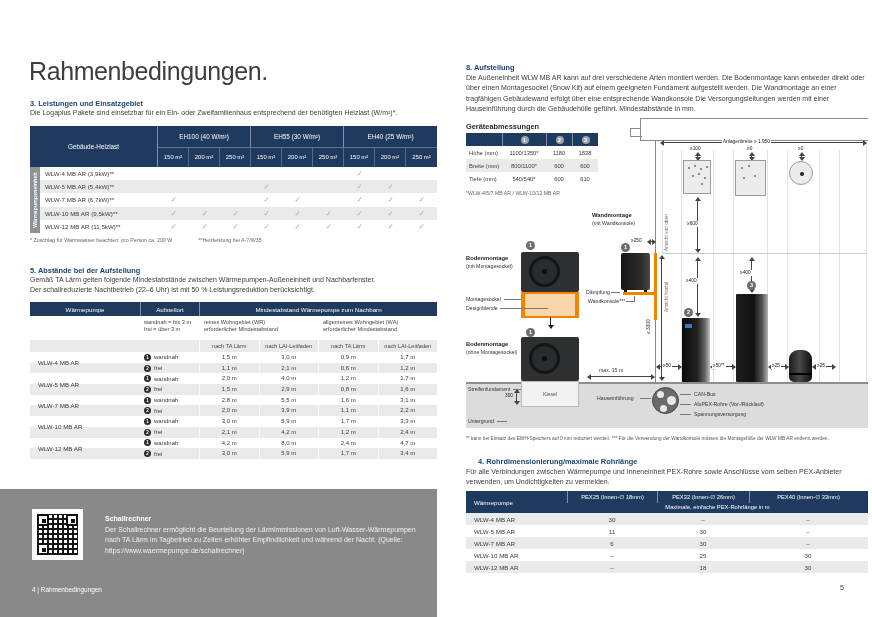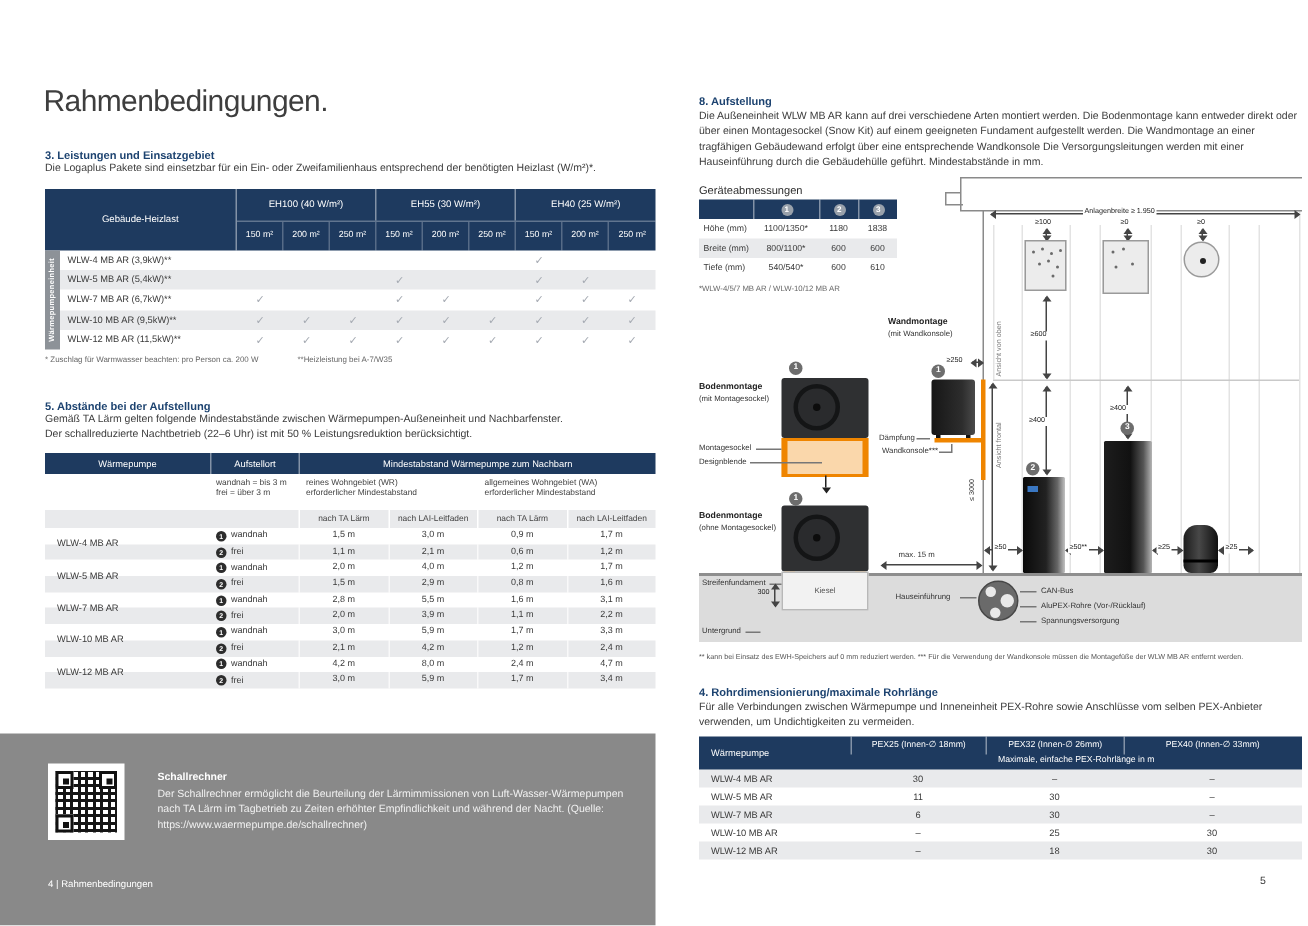--- a/index.html
+++ b/index.html
@@ -1,20 +1,20 @@
 <!DOCTYPE html>
 <html><head>
 <meta charset="utf-8">
 <style>
 *{margin:0;padding:0;box-sizing:border-box}
 html,body{width:872px;height:617px;overflow:hidden}
 body{font-family:"Liberation Sans","DejaVu Sans",sans-serif;background:#fff;color:#333}
 #canvas{position:relative;width:872px;height:617px;background:#fff}
 .abs{position:absolute}
-.title{left:29px;top:57px;font-size:20px;font-weight:400;color:#3e3e3e;letter-spacing:-.4px}
+.title{left:29px;top:57px;font-size:25px;font-weight:400;color:#3e3e3e;letter-spacing:-.4px}
 .sech{font-size:7.4px;font-weight:bold;color:#1d4370}
 .bodyt{font-size:7px;color:#3c3c3c;line-height:10.4px}
 
 .t1{left:30px;top:126px;width:407px}
 .t1hdr{display:flex;background:#1e3a5f;color:#fff}
 .t1main{width:128px;min-height:41px;display:flex;align-items:center;justify-content:center;font-size:6.4px;border-right:1px solid rgba(255,255,255,.45)}
 .t1hr{flex:1}
 .t1groups{display:flex;height:21px}
 .t1g{width:93px;display:flex;align-items:center;justify-content:center;font-size:6.4px;border-right:1px solid rgba(255,255,255,.45)}
 .t1g:last-child{border-right:none}
@@ -53,21 +53,21 @@
 .band{left:0;top:489px;width:437px;height:128px;background:#898989}
 .qr{position:absolute;left:32px;top:20px;width:51px;height:51px;background:#fff;padding:5px}
 .qrin{position:relative;width:100%;height:100%;background:repeating-linear-gradient(0deg,#151515 0 2px,transparent 2px 5px),repeating-linear-gradient(90deg,#151515 0 2px,transparent 2px 5px)}
 .qrf{position:absolute;width:12px;height:12px;border:2.5px solid #111;background:#fff}
 .qrf::after{content:"";position:absolute;left:2.5px;top:2.5px;width:4px;height:4px;background:#111}
 .sh{position:absolute;left:105px;top:26px;font-size:7px;font-weight:bold;color:#fff}
 .sb{position:absolute;left:105px;top:36px;width:318px;font-size:7px;line-height:10.3px;color:#f1f1f1}
 .bandfoot{position:absolute;left:32px;top:97px;font-size:6.4px;color:#fff}
 
 .s3b{left:466px;top:73px;width:402px}
-.gah{left:466px;top:122px;font-size:7.4px;font-weight:normal;color:#2d2d2d}
+.gah{left:466px;top:122px;font-size:7.4px;font-weight:bold;color:#2d2d2d}
 .g3{left:466px;top:133px;width:132px}
 .g3h{display:flex;background:#1e3a5f;height:13px;align-items:center}
 .g3hsp{width:36px;height:100%}
 .g3bc{display:flex;justify-content:center;align-items:center;border-left:1px solid rgba(255,255,255,.45);height:100%}
 .gbadge{width:8px;height:8px;border-radius:50%;background:#99a1ab;color:#fff;font-size:5.4px;line-height:8px;text-align:center;font-weight:bold}
 .g3row{display:flex;height:13px;align-items:center;font-size:5.8px;color:#3a3a3a}
 .g3row.alt{background:#e9eaec}
 .g3lab{width:36px;padding-left:3px}
 .g3v{width:26px;text-align:center}
 .g3v.wide{width:44px}
@@ -579,21 +579,21 @@
     </div>
   <div class="glbl" style="left:468px;top:386px">Streifenfundament</div>
   <div class="ldr" style="left:513px;top:389px;width:8px;height:1px"></div>
   <div class="dlbl" style="left:504px;top:393px;background:transparent">300</div>
   <div class="vdim" style="left:516px;top:390px;height:14px"></div>
   <div class="glbl" style="left:468px;top:418px">Untergrund</div>
   <div class="ldr" style="left:497px;top:421px;width:10px;height:1px"></div>
 
   <div class="abs dfn">** kann bei Einsatz des EWH-Speichers auf 0 mm reduziert werden. *** Für die Verwendung der Wandkonsole müssen die Montagefüße der WLW MB AR entfernt werden.</div>
 
-  <div class="abs sech" style="left:466px;top:457px">4. Rohrdimensionierung/maximale Rohrlänge</div>
+  <div class="abs sech" style="left:478px;top:457px">4. Rohrdimensionierung/maximale Rohrlänge</div>
   <div class="abs s4b">Für alle Verbindungen zwischen Wärmepumpe und Inneneinheit PEX-Rohre sowie Anschlüsse vom selben PEX-Anbieter verwenden, um Undichtigkeiten zu vermeiden.</div>
 
   <div class="abs t4">
     <div class="t4h">
       <div class="t4hp">Wärmepumpe</div>
       <div class="t4cols">
           <div class="t4hc" style="width: 90px;">PEX25 (Innen-∅ 18mm)</div>
           <div class="t4hc" style="width: 92px;">PEX32 (Innen-∅ 26mm)</div>
           <div class="t4hc" style="width: 118px;">PEX40 (Innen-∅ 33mm)</div>
         </div>

